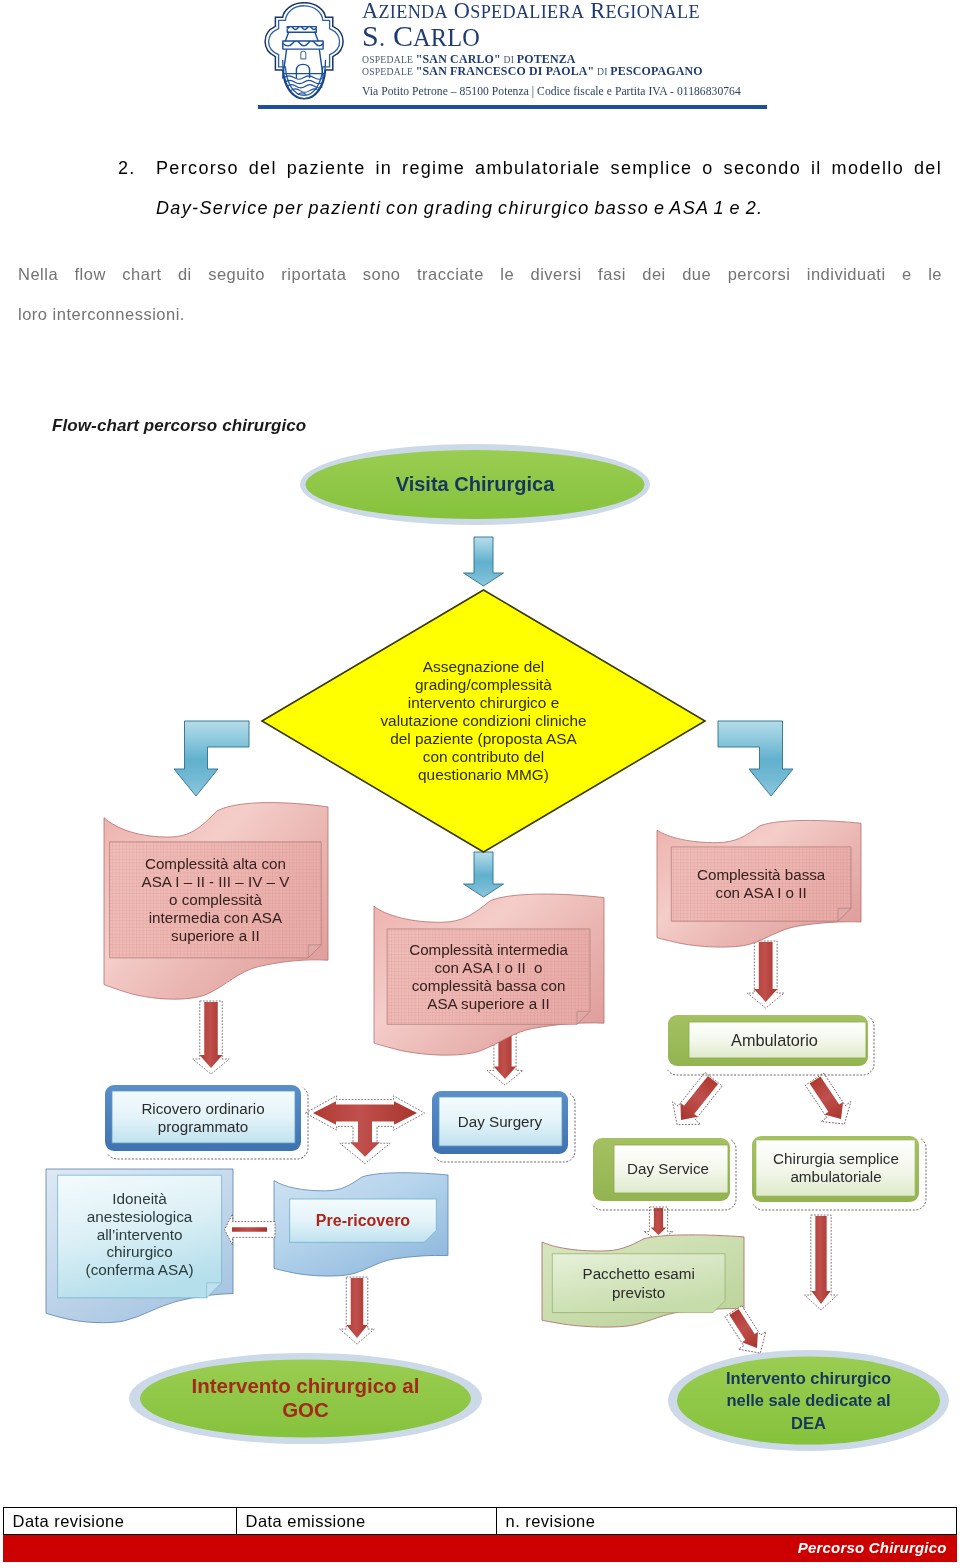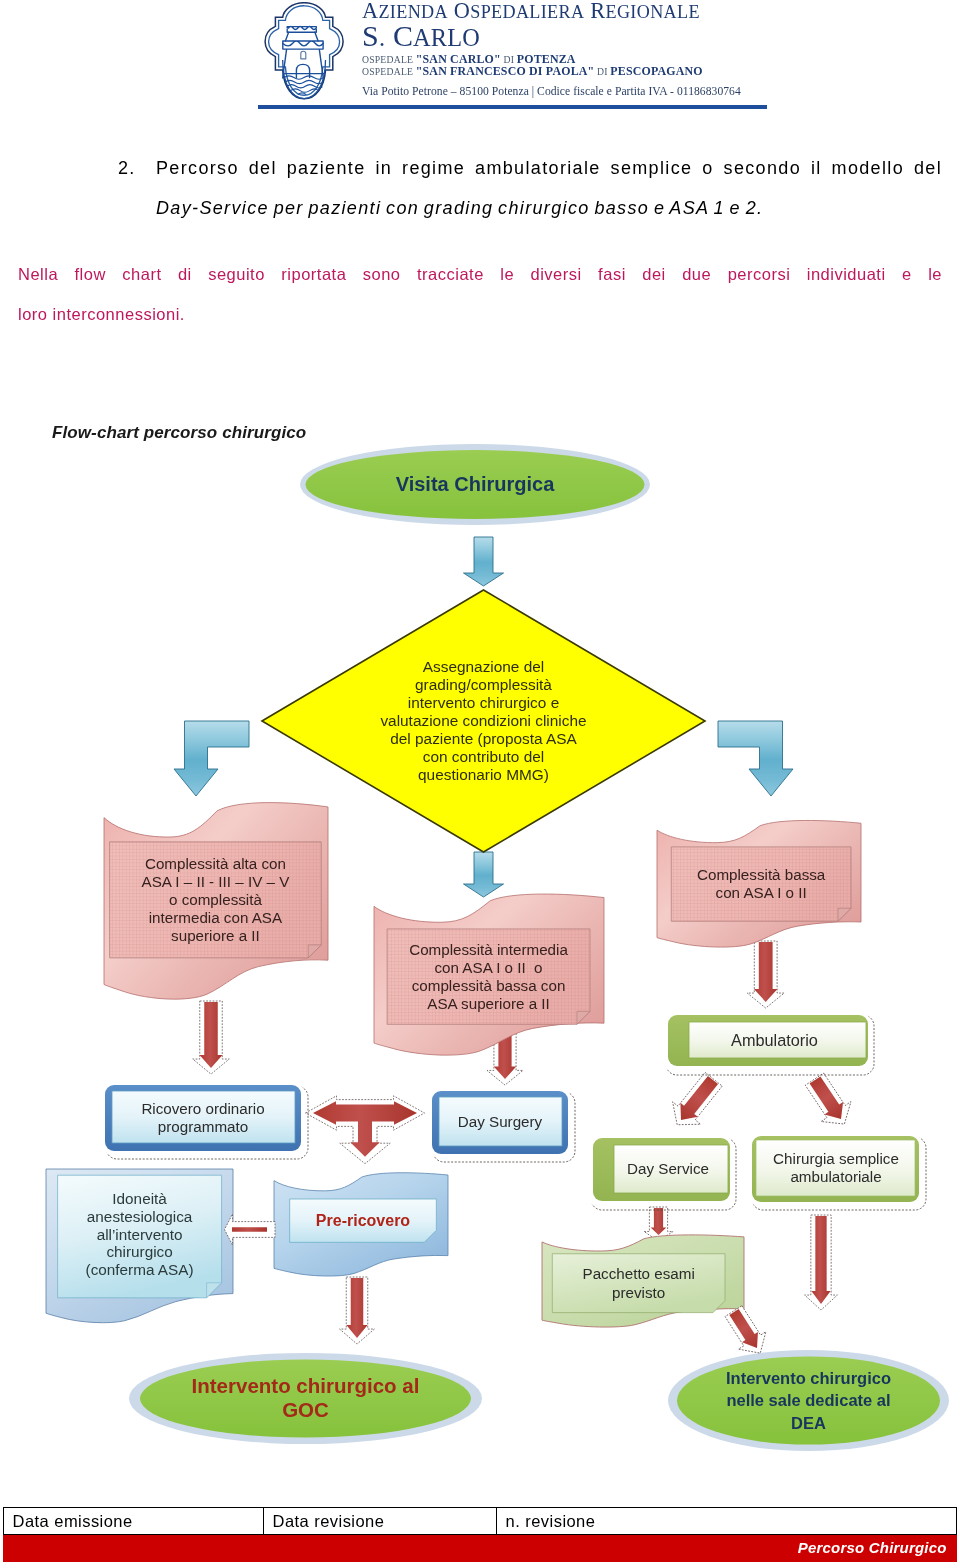--- a/index.html
+++ b/index.html
@@ -16,31 +16,31 @@
   .h-l2 .sm{font-size:24.3px;}
   .h-l3{position:absolute;left:0;top:54px;font-size:9.7px;white-space:nowrap;line-height:10.5px;letter-spacing:.2px;color:#4a5b72;}
   .h-l3 b{font-size:11.9px;color:#1f3b73;}
   .h-l4{position:absolute;left:0;top:85px;font-size:11.6px;white-space:nowrap;font-family:"Liberation Serif",serif;color:#2a3f63;letter-spacing:.05px;}
   #hdr-rule{position:absolute;left:258px;top:104.5px;width:509px;height:4px;background:#1f4e9c;}
 
   
   #t-title{position:absolute;left:118px;top:148px;width:824px;font-size:18px;color:#000;
            line-height:40px;letter-spacing:1.35px;word-spacing:-1.6px;}
   #t-title .num{display:inline-block;width:38px;}
-  #t-para{position:absolute;left:18px;top:254px;width:924px;font-size:16.5px;color:#be185d;
+  #t-para{position:absolute;left:18px;top:254px;width:924px;font-size:16.5px;color:#737373;
            line-height:40px;letter-spacing:0.5px;word-spacing:0px;}
   .jline{text-align:justify;text-align-last:justify;white-space:pre-wrap;}
   .jline.last{text-align:left;text-align-last:left;}
   #t-title .jline{display:flex;}
   #t-title .jt{flex:1;text-align:justify;text-align-last:justify;}
   #t-title .last .jt{text-align-last:left;font-style:italic;}
 
   
   #chart{position:absolute;left:0;top:400px;width:960px;height:1090px;}
-  #fc-label{position:absolute;left:52px;top:23px;font-size:17px;font-weight:bold;font-style:italic;color:#1a1a1a;letter-spacing:.1px;}
+  #fc-label{position:absolute;left:52px;top:16px;font-size:17px;font-weight:bold;font-style:italic;color:#1a1a1a;letter-spacing:.1px;}
 
   
   #foot{position:absolute;left:0;top:1507px;width:960px;}
   #foot-tbl{position:absolute;left:2.6px;top:0;width:954px;height:28px;border:1.3px solid #000;box-sizing:border-box;display:flex;}
   #foot-tbl > div{border-right:1.3px solid #000;box-sizing:border-box;font-size:16.5px;color:#000;
     display:flex;align-items:center;padding-left:9px;letter-spacing:.45px;}
   #foot-tbl > div:last-child{border-right:none;}
   #foot-bar{position:absolute;left:2.6px;top:28px;width:954px;height:27px;background:#cc0000;}
   #foot-bar span{position:absolute;right:10px;top:4px;color:#fff;font-size:15px;font-weight:bold;font-style:italic;letter-spacing:.2px;text-align:center;}
 </style>
@@ -318,22 +318,22 @@
           <g transform="translate(734,912) rotate(57.42594286542749)">
             <path d="M-1,-10 L33.77001872658766,-10 L33.77001872658766,-16.21 L48.79501872658766,0 L33.77001872658766,16.21 L33.77001872658766,10 L-1,10 Z" fill="#ffffff" stroke="#5a4b48" stroke-width="0.75" stroke-dasharray="1.8 1.4"></path>
             <path d="M0,-5.5 L29.720018726587654,-5.5 L29.720018726587654,-9.459999999999999 L42.720018726587654,0 L29.720018726587654,9.459999999999999 L29.720018726587654,5.5 L0,5.5 Z" fill="url(#gRedArr)"></path>
           </g>
         </g>
     </svg>
   </div>
 
   <div id="foot">
     <div id="foot-tbl">
+      <div style="width:233px">Data revisione</div>
       <div style="width:260px">Data emissione</div>
-      <div style="width:233px">Data revisione</div>
       <div style="width:222px">n. revisione</div>
     </div>
     <div id="foot-bar">
         <span>Percorso Chirurgico</span>
       </div>
   </div>
 
 </div>
 
 </body></html>

